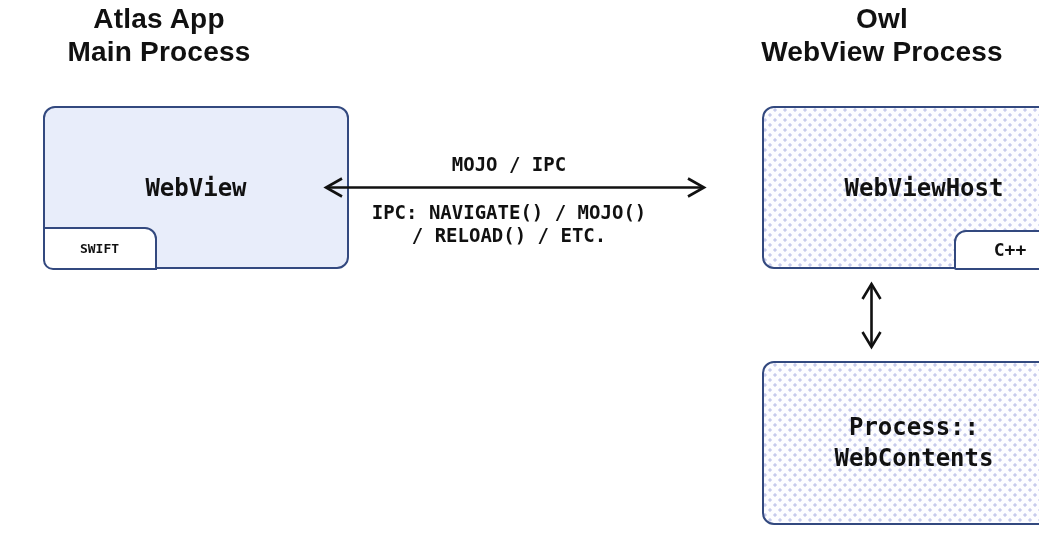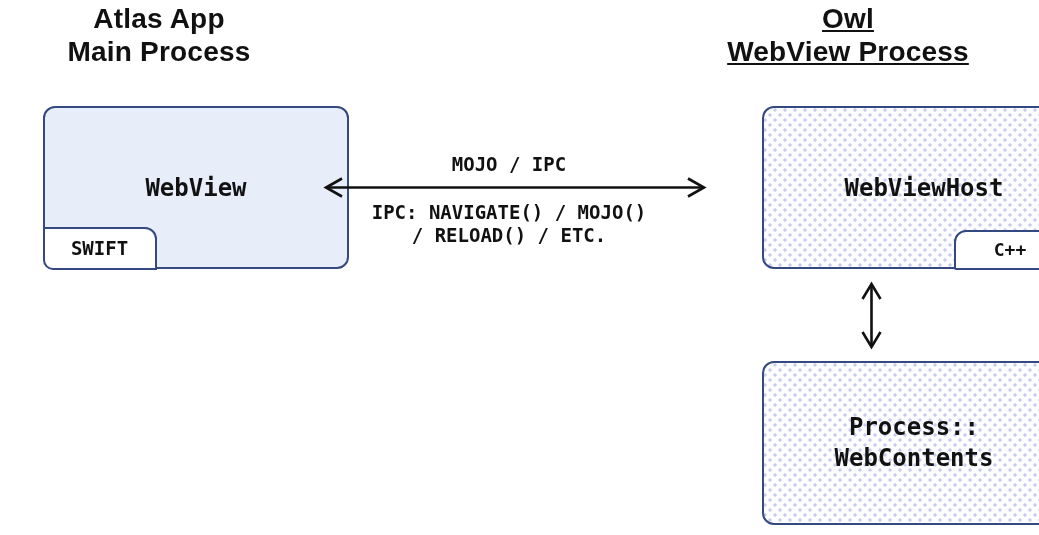--- a/index.html
+++ b/index.html
@@ -19,21 +19,21 @@
     overflow:hidden;
   }
   .proc-title{
     position:absolute;top:2px;
     text-align:center;
     font-weight:bold;
     font-size:28px;line-height:33px;
     letter-spacing:.2px;
   }
   .proc-title.left{left:0;width:318px;}
-  .proc-title.right{left:692px;width:312px;text-decoration:underline;}
+  .proc-title.right{left:726px;width:312px;}
 
   .node{
     position:absolute;
     border:2.5px solid var(--border);
     border-radius:12px;
     display:flex;align-items:center;justify-content:center;
     font-family:"DejaVu Sans Mono",monospace;
     font-weight:bold;
     font-size:24px;
     text-align:center;
@@ -54,21 +54,21 @@
   .node.webviewhost{left:722px;top:106px;width:304px;height:163px;padding-left:20px;}
   .node.webcontents{left:722px;top:361px;width:304px;height:164px;line-height:31px;}
 
   .corner-tag{
     position:absolute;
     background:#ffffff;
     border:2.5px solid var(--border);
     display:flex;align-items:center;justify-content:center;
     font-family:"DejaVu Sans Mono",monospace;
     font-weight:bold;
-    font-size:19px;
+    font-size:13px;
   }
   .corner-tag.swift{
     left:-2.5px;bottom:-2.5px;
     width:114px;height:43px;
     border-radius:2px 12px 0 10px;
   }
   .corner-tag.cpp{
     right:-2.5px;bottom:-2.5px;
     width:113px;height:40px;
     border-radius:12px 0 10px 2px;

